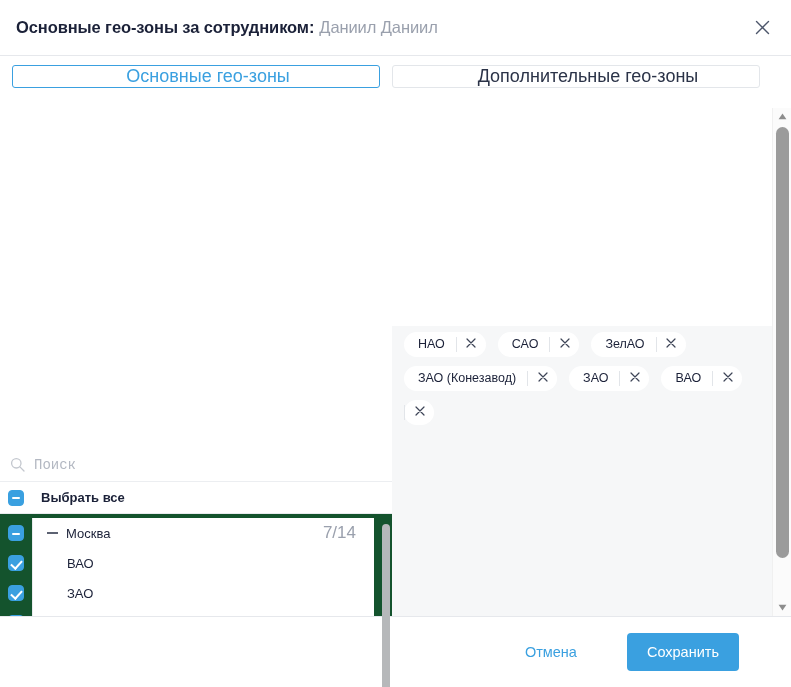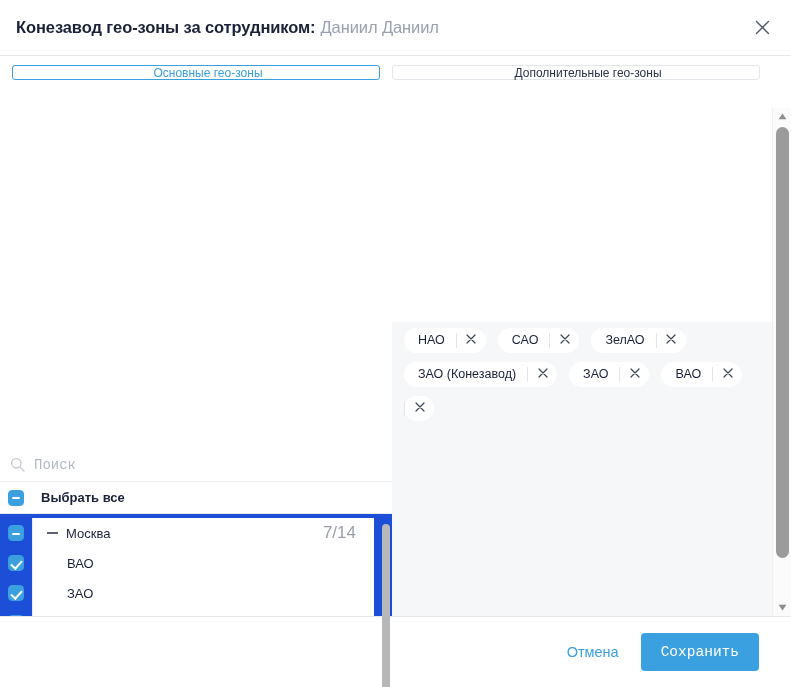--- a/index.html
+++ b/index.html
@@ -70,26 +70,26 @@
     display: flex;
     flex-direction: column;
     min-height: 0;
     background: #ffffff;
     position: relative;
   }
   .tab-wrap-left { width: 392px; flex: 0 0 392px; padding: 9px 12px 8px 12px; }
   .tab-wrap-right { flex: 1 1 auto; padding: 9px 12px 8px 0px; }
 
   .tab {
-    height: 15px;
+    height: 23px;
     border-radius: 3px;
     display: flex;
     align-items: center;
     justify-content: center;
-    font-size: 12px;
+    font-size: 18px;
     cursor: pointer;
     background: #ffffff;
     user-select: none;
     padding-left: 24px;
   }
   .tab.active {
     border: 1px solid #3aa0e0;
     color: #3aa0e0;
   }
   .tab.inactive {
@@ -142,21 +142,21 @@
     flex: 1 1 auto;
     min-height: 0;
     position: relative;
     background: #f6f7f8;
     border-top: 1px solid #e9ebee;
   }
   .list-scroll {
     position: absolute;
     inset: 0;
     overflow: hidden;
-    background: #1d4ed8;
+    background: #14532d;
   }
   .list-inner {
     position: relative;
     padding-top: 4px;
   }
   .tree-row {
     display: flex;
     align-items: center;
     height: 30px;
   }
@@ -308,40 +308,41 @@
 
   
   .dlg-footer {
     flex: 0 0 71px;
     height: 71px;
     border-top: 1px solid #e6e8ec;
     display: flex;
     align-items: center;
     justify-content: flex-end;
     gap: 18px;
-    padding: 0 32px 0 0;
+    padding: 0 52px 0 0;
     background: #ffffff;
   }
   .btn-cancel {
     background: none; border: none;
     font-family: inherit;
     font-size: 14.5px;
     color: #3aa0e0;
     cursor: pointer;
     padding: 6px 4px;
   }
   .btn-save {
     background: #3aa0e0;
     border: none;
     border-radius: 4px;
     color: #ffffff;
-    font-family: Liberation Mono, monospace;
+    font-family: Liberation Sans, sans-serif;
     font-size: 14.5px;
     padding: 11px 20px;
     cursor: pointer;
+    margin-left: 28px;
   }
 
   
   .outer-sb {
     position: absolute;
     top: 52px; right: 0;
     width: 19px;
     bottom: 0;
     background: #fbfbfb;
     border-left: 1px solid #f0f0f0;
@@ -364,21 +365,21 @@
     cursor: pointer;
   }
 </style>
 </head>
 <body>
 
 <div id="dialog">
 
   <div class="dlg-header">
     <div class="dlg-title">
-      <span>Конезавод гео-зоны за сотрудником:</span><span class="subject">Даниил Даниил</span>
+      <span>Основные гео-зоны за сотрудником:</span><span class="subject">Даниил Даниил</span>
     </div>
     <div class="close-btn">
       <span>
         <svg width="15" height="15" viewBox="0 0 15 15" aria-hidden="true">
           <path d="M1.5 1.5 L13.5 13.5 M13.5 1.5 L1.5 13.5" stroke="#4d566b" stroke-width="1.4" fill="none" stroke-linecap="round"></path>
         </svg>
       </span>
     </div>
   </div>
 

